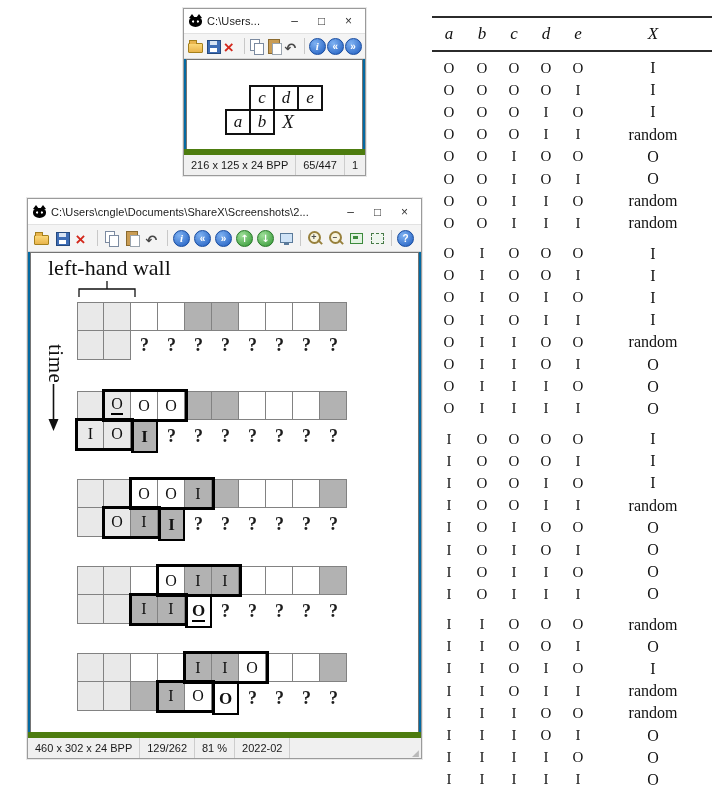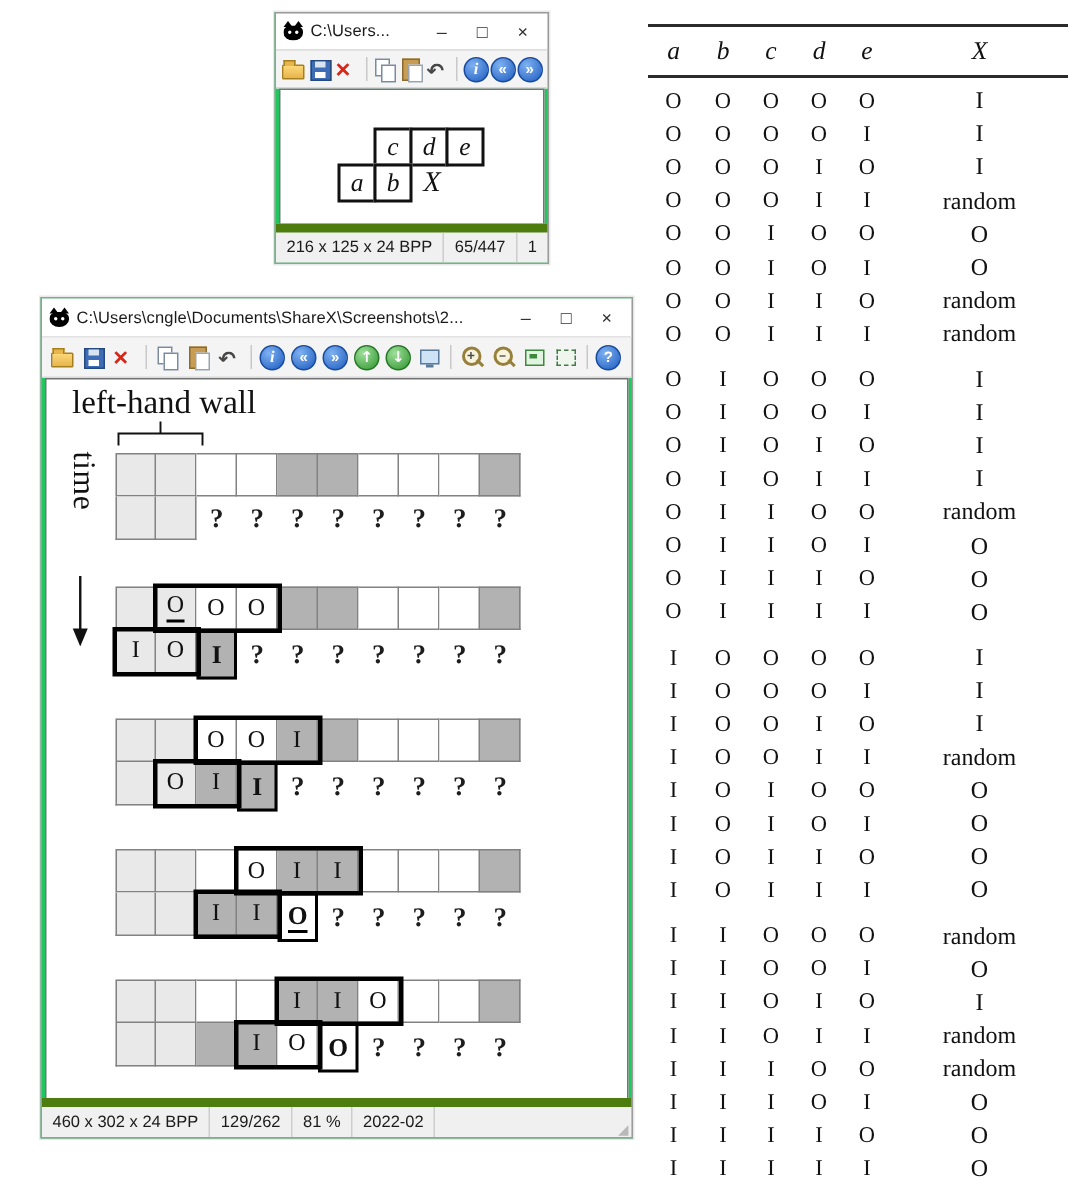--- a/index.html
+++ b/index.html
@@ -1,20 +1,20 @@
 <!DOCTYPE html>
 <html><head>
 <meta charset="utf-8">
 <style>
   html,body{margin:0;padding:0;}
   body{width:721px;height:800px;position:relative;background:#fff;
        font-family:"Liberation Sans",sans-serif;overflow:hidden;}
 
   
-  .window{position:absolute;background:#22c55e;border:1px solid #9b9b9b;
+  .window{position:absolute;background:#0369a1;border:1px solid #9b9b9b;
           box-shadow:0 0 0 1px #e8e8e8;}
   .titlebar{height:24px;background:#fff;display:flex;align-items:center;
             padding:0 3px;font-size:11px;color:#1a1a1a;}
   .titletext{flex:1;white-space:nowrap;overflow:hidden;margin-left:4px;letter-spacing:.1px;}
   .winbtn{width:27px;text-align:center;color:#333;font-size:12px;line-height:24px;}
   .cat{width:13px;height:10px;background:#000;border-radius:40% 40% 50% 50%;
        position:relative;margin:2px 1px 0 2px;flex:0 0 auto;
        background-image:radial-gradient(circle at 32% 45%,#fff .8px,transparent 1.4px),
                         radial-gradient(circle at 68% 45%,#fff .8px,transparent 1.4px);}
   .cat::before,.cat::after{content:"";position:absolute;top:-3px;width:0;height:0;
@@ -246,21 +246,21 @@
       </span>
       <span class="tb-btn">
         <span class="ic i-fullscreen"></span>
       </span>
       <span class="tb-sep"></span>
       <span class="tb-btn">
         <span class="ic i-help circ blue"></span>
       </span>
     </div>
 
-  <div class="canvas" id="ca-canvas" style="top:53px;bottom:21px;">
+  <div class="canvas" id="ca-canvas" style="top:53px;bottom:21px;text-align:right;">
     <div class="wall-label">left-hand wall</div>
     <svg style="position:absolute;left:46px;top:27px;" width="62" height="20">
       <path d="M30 1 L30 9 M2 17 L2 9 L58 9 L58 17" stroke="#111" stroke-width="1.3" fill="none"></path>
     </svg>
     <div class="time-label">time</div>
     <svg style="position:absolute;left:16px;top:131px;" width="13" height="47">
       <line x1="6.5" y1="0" x2="6.5" y2="37" stroke="#111" stroke-width="1.6"></line>
       <polygon points="1.5,35 11.5,35 6.5,47" fill="#111"></polygon>
     </svg>
 

